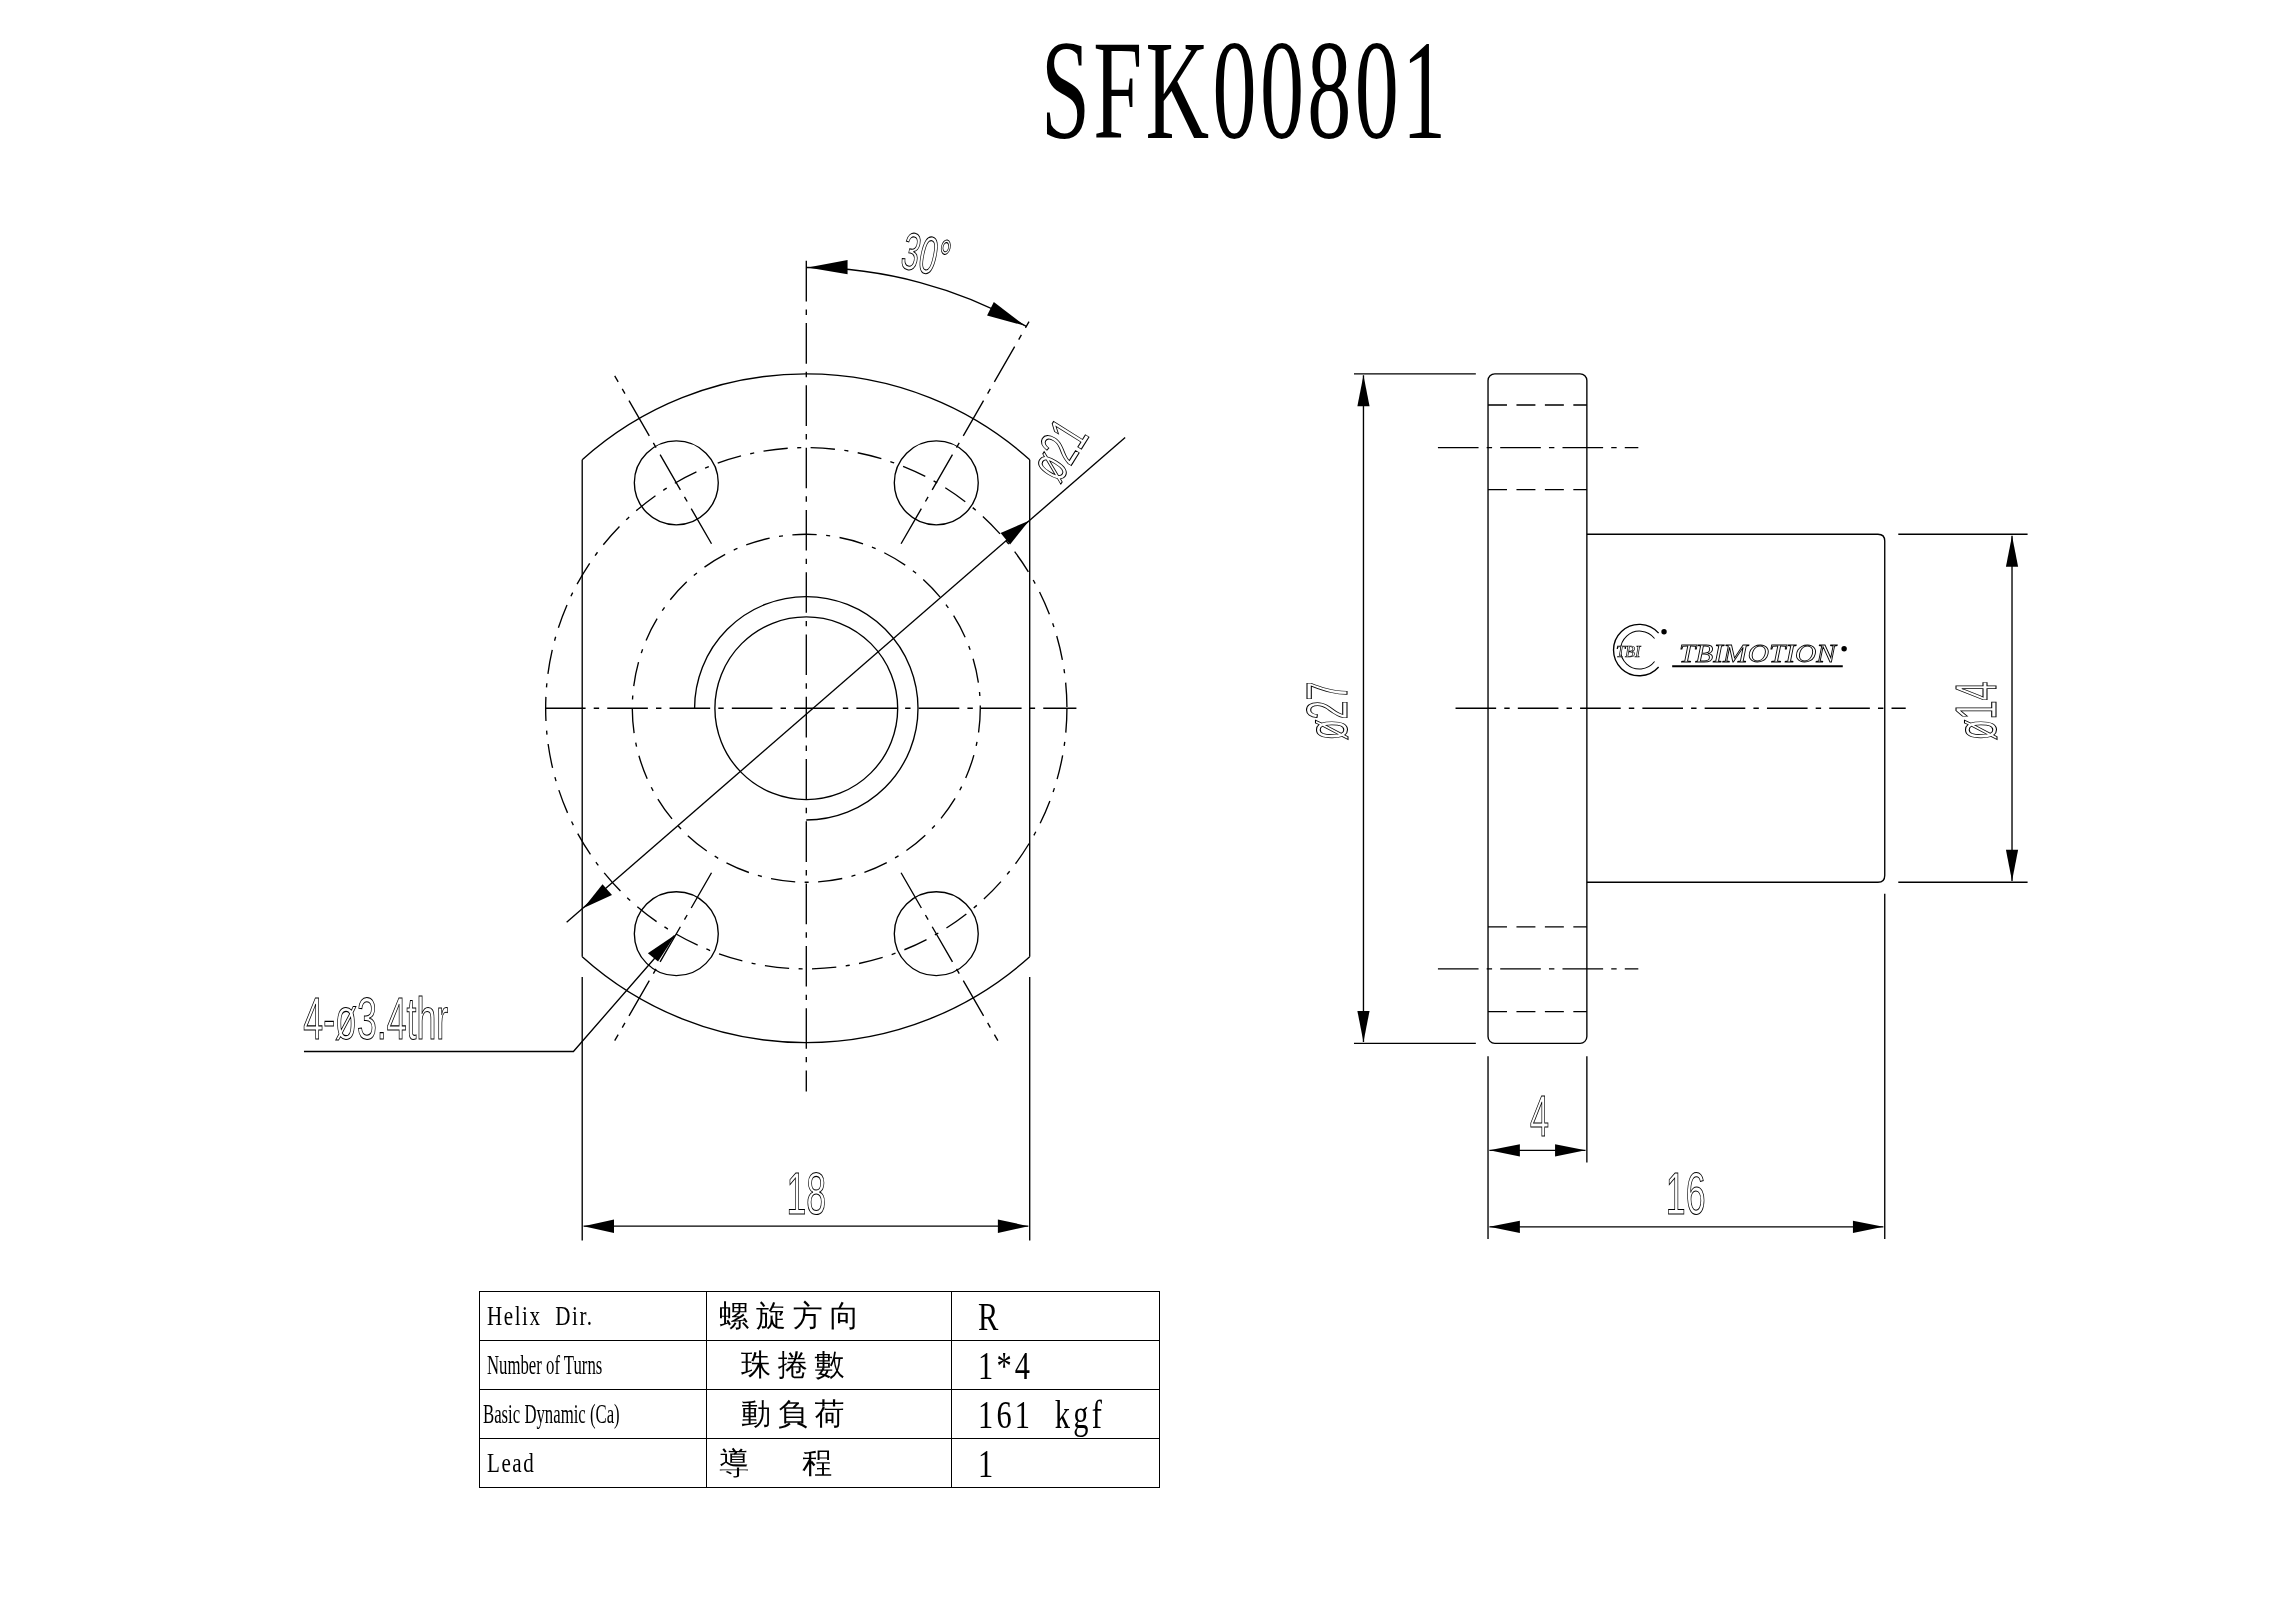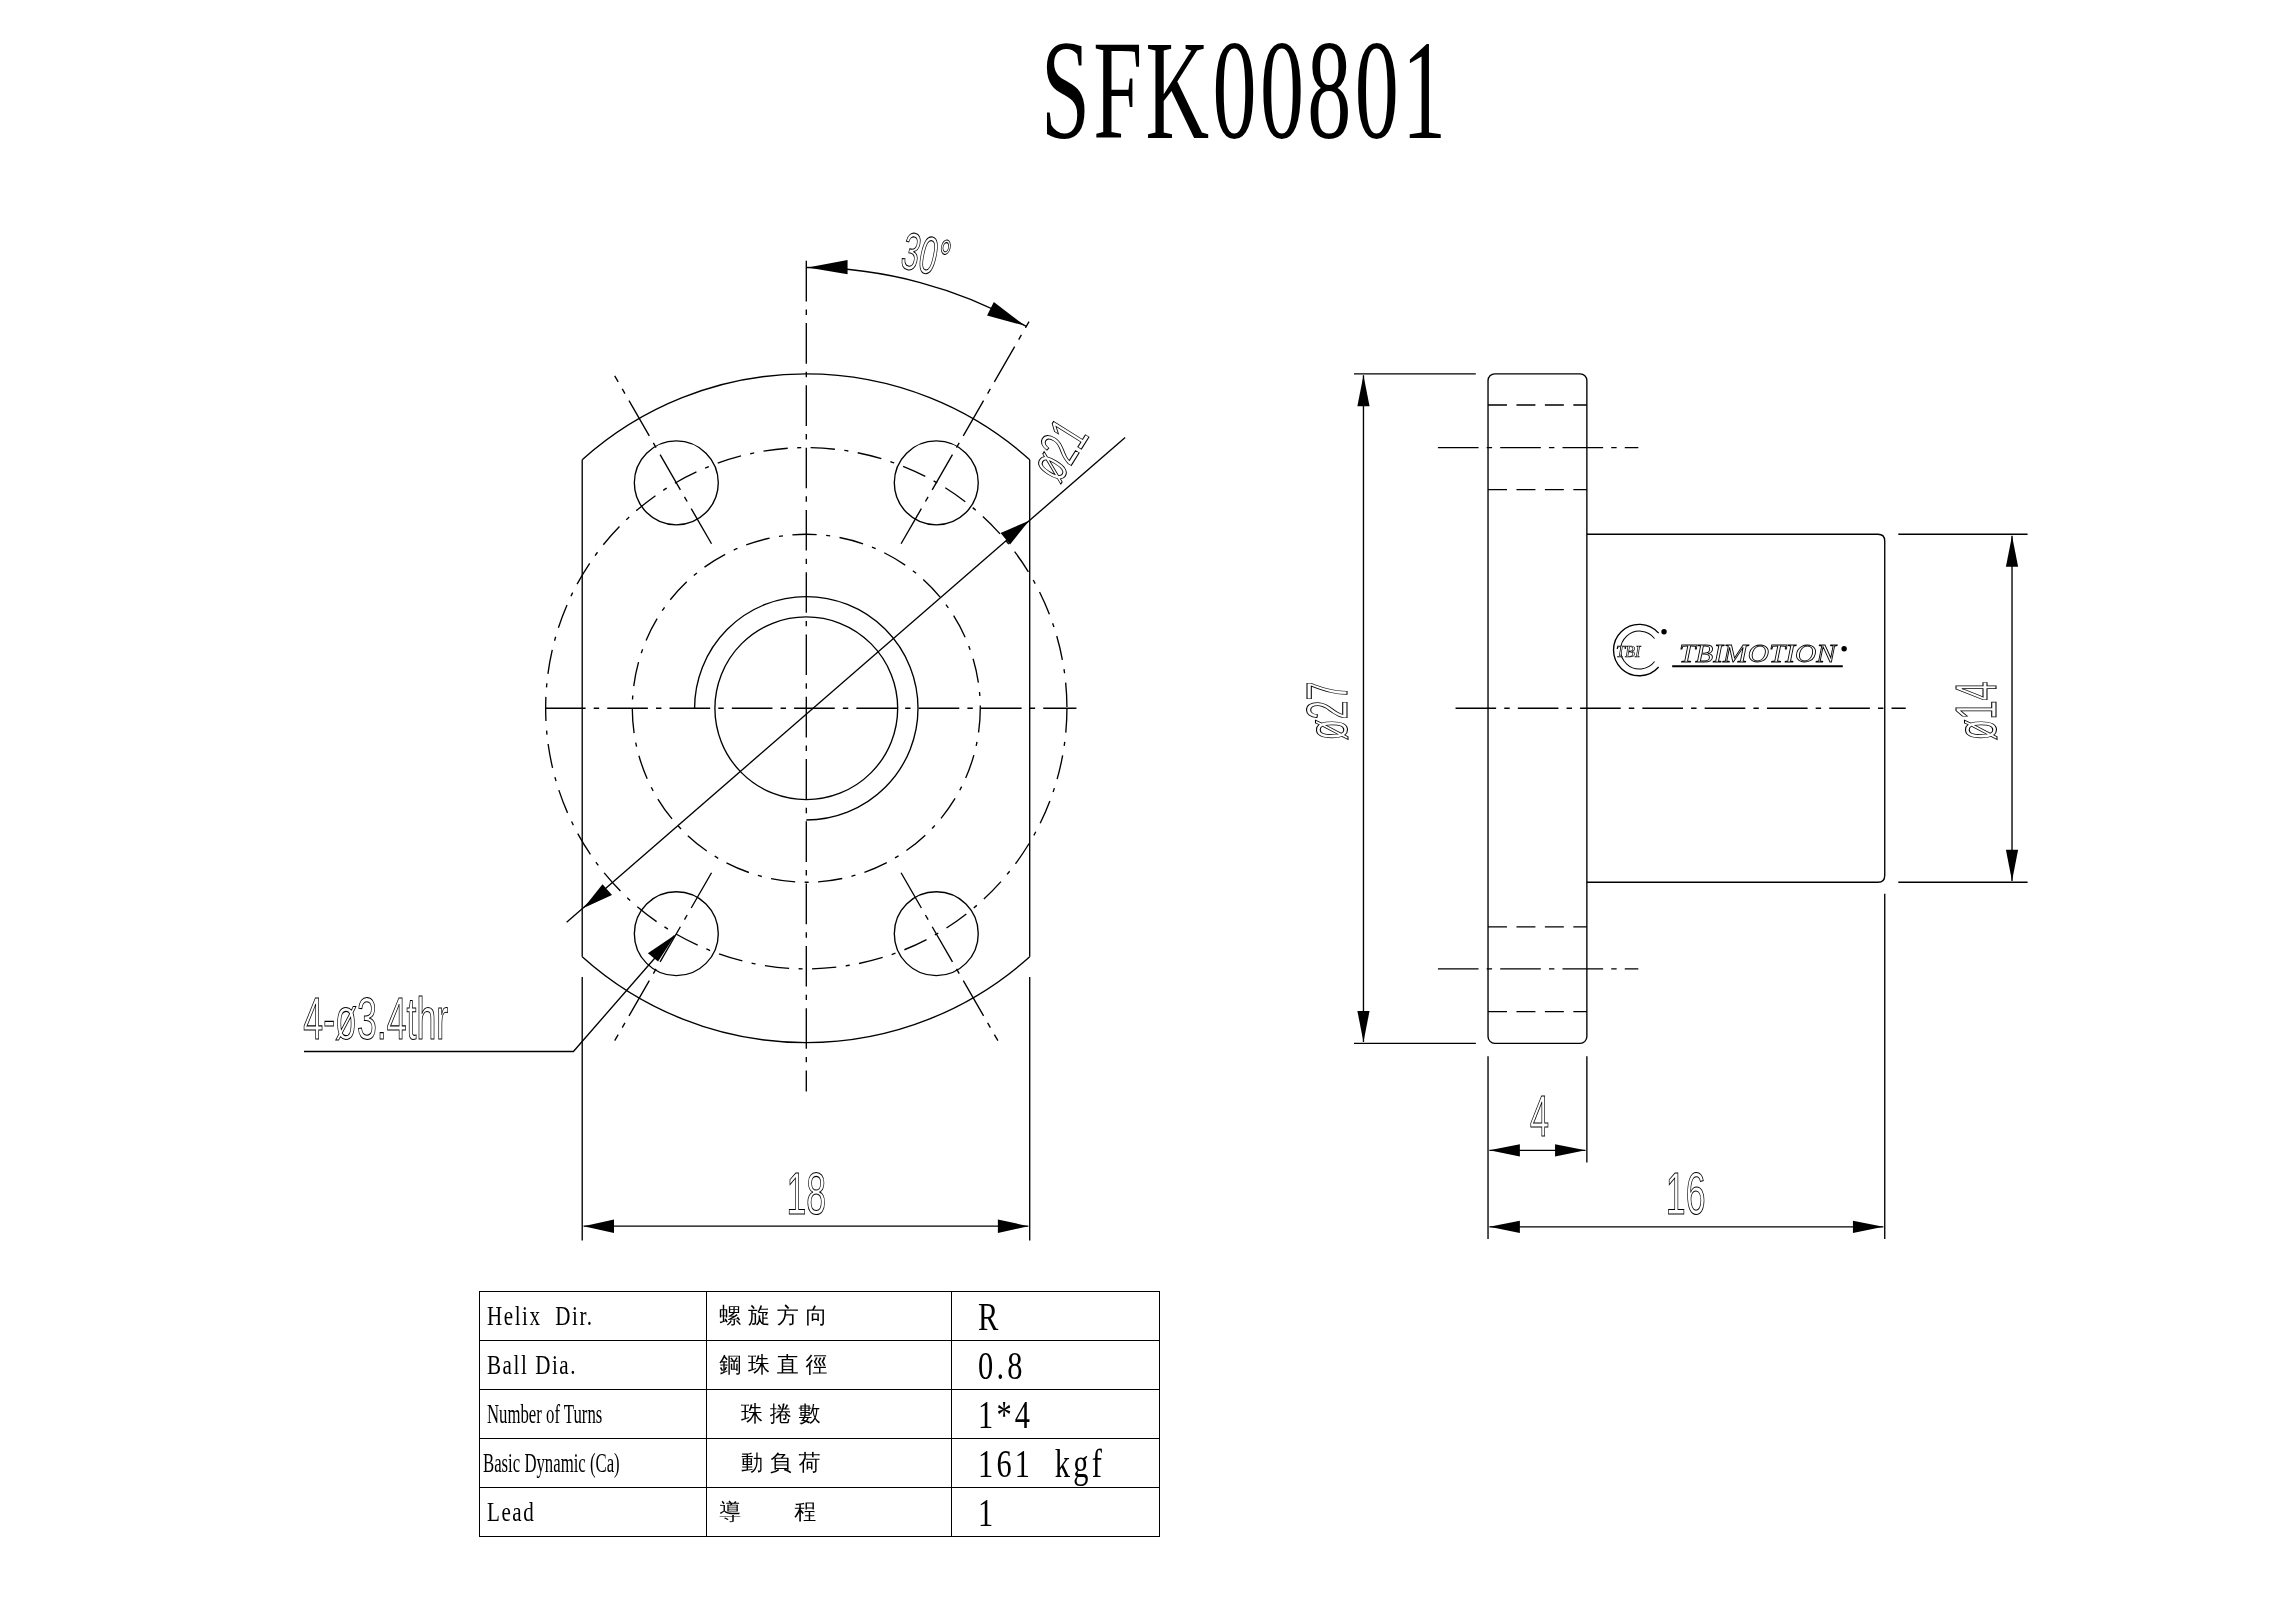--- a/index.html
+++ b/index.html
@@ -21,21 +21,21 @@
     position:absolute; left:479px; top:1291px; width:681px; border-collapse:collapse;
     table-layout:fixed;
     padding-left:48px;
   }
   table.spec td { border:1.4px solid #000; height:48px; padding:0; vertical-align:middle; overflow:hidden; white-space:nowrap; }
   table.spec td.c1 { width:226px; }
   table.spec td.c2 { width:244px; }
   table.spec td.c3 { width:207px; }
   .en { display:inline-block; font-family:"Liberation Serif", serif; font-size:27px; transform-origin:left center; transform:scaleX(0.78); margin-left:6.8px; letter-spacing:2px; }
   .en.sm { transform:scaleX(0.62); letter-spacing:0; font-size:27px; }
-  .zh { display:inline-block; font-family:"DejaVu Sans", sans-serif; font-size:22px; letter-spacing:6.8px; margin-left:12.2px; }
+  .zh { display:inline-block; font-family:"DejaVu Sans", sans-serif; font-size:30px; letter-spacing:6.8px; margin-left:12.2px; }
   .zh.ind { margin-left:34px; }
   .zh.wide { letter-spacing:53px; }
   .val { display:inline-block; font-family:"Liberation Serif", serif; font-size:39px; transform-origin:left center; transform:scaleX(0.78); margin-left:26px; letter-spacing:4.1px; }
 </style>
 </head>
 <body>
 
 <div class="title">SFK00801</div>
 
 <svg id="drawing" width="2295" height="1600" viewBox="0 0 3390 2363" xmlns="http://www.w3.org/2000/svg">
@@ -146,25 +146,20 @@
 </svg>
 
 <table class="spec">
   <tbody>
       <tr>
     <td class="c1"><span class="en" style="white-space:pre">Helix  Dir.</span></td>
     <td class="c2"><span class="zh">螺旋方向</span></td>
     <td class="c3"><span class="val">R</span></td>
   </tr>
   <tr>
-    <td class="c1"><span class="en">Ball Dia.</span></td>
-    <td class="c2"><span class="zh">鋼珠直徑</span></td>
-    <td class="c3"><span class="val">0.8</span></td>
-  </tr>
-  <tr>
     <td class="c1"><span class="en sm">Number of Turns</span></td>
     <td class="c2"><span class="zh ind">珠捲數</span></td>
     <td class="c3"><span class="val">1*4</span></td>
   </tr>
   <tr>
     <td class="c1"><span class="en sm" style="margin-left:2.7px">Basic Dynamic (Ca)</span></td>
     <td class="c2"><span class="zh ind">動負荷</span></td>
     <td class="c3"><span class="val" style="white-space:pre">161  kgf</span></td>
   </tr>
   <tr>

